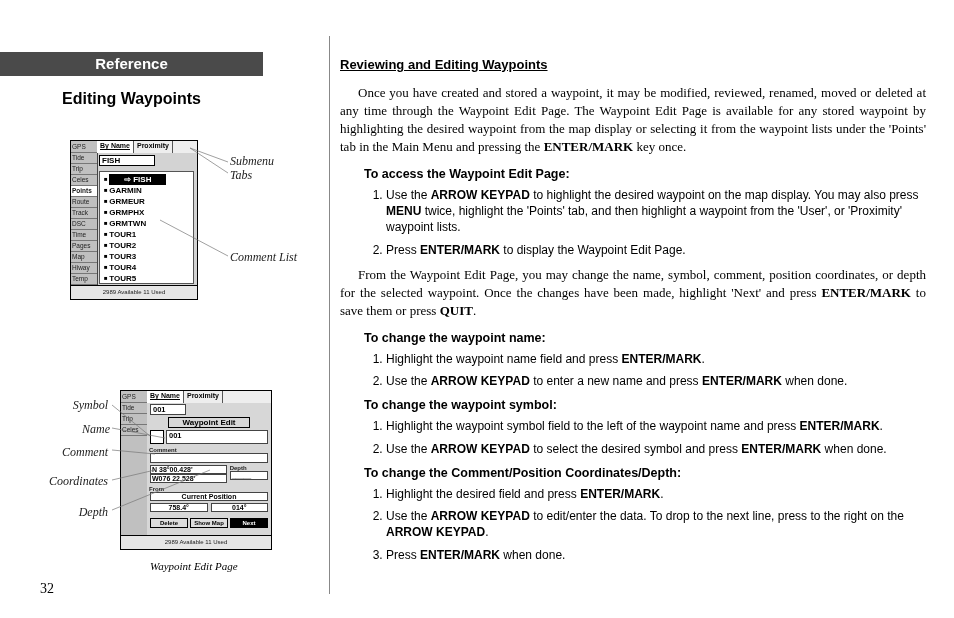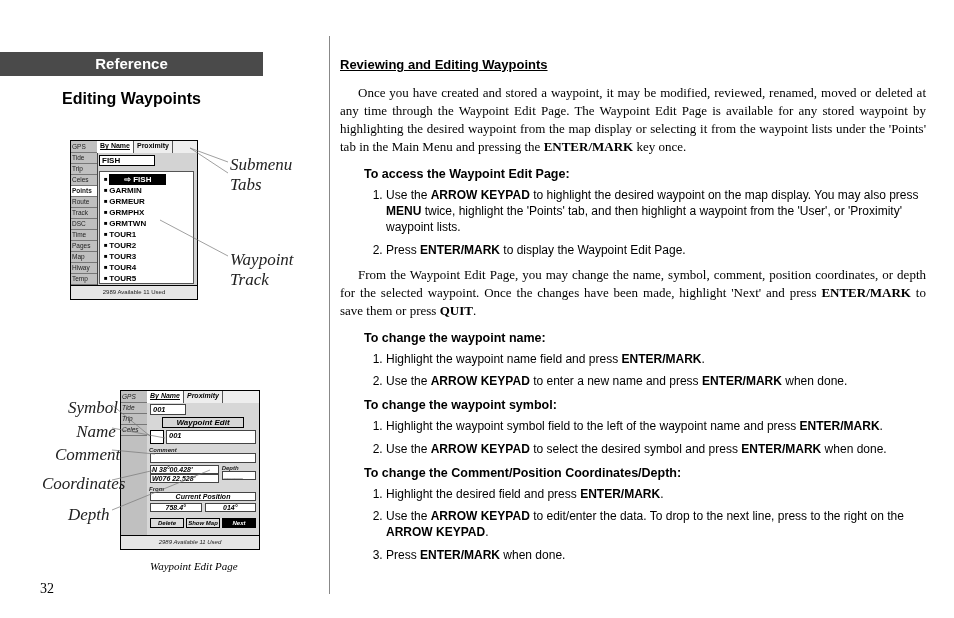--- a/index.html
+++ b/index.html
@@ -58,21 +58,21 @@
   }
   .page-number {
     position: absolute;
     left: 40px;
     bottom: 21px;
     font-size: 14px;
   }
   .callout {
     position: absolute;
     font-style: italic;
-    font-size: 17px;
+    font-size: 12px;
     color: #222;
   }
   
   .shot1 {
     position: absolute;
     left: 70px;
     top: 140px;
     width: 128px;
     height: 160px;
     border: 1px solid #000;
@@ -123,29 +123,28 @@
     font-size:6px; line-height:13px; text-align:center; color:#222;
   }
   
   svg.leads { position:absolute; pointer-events:none; }
   svg.leads line { stroke:#777; stroke-width:0.7; }
   
   .shot2 {
     position: absolute;
     left: 120px;
     top: 390px;
-    width: 140px;
+    width: 152px;
     height: 160px;
     border: 1px solid #000;
     background: #5eead4;
     font-family: Arial, sans-serif;
     font-size: 7.5px;
     box-sizing: border-box;
     overflow:hidden;
-    font-style:italic;
   }
   .shot2 .main {
     position:absolute; left:26px; top:12px; right:0; bottom:13px;
     background:#d7d7d7;
   }
   .field-label { font-size:6px; font-weight:bold; color:#222; padding:1px 2px 0; }
   .field-box { margin:0 3px 2px; background:#fff; border:1px solid #444; padding:0 2px; font-weight:bold; }
   .wp-edit-title {
     margin:2px auto 2px; width:80px; text-align:center;
     background:#d7d7d7; border:1px solid #000; font-weight:bold; font-size:8px;
@@ -240,21 +239,21 @@
           <div>TOUR5</div>
         </div>
       <div class="status-bar">2989 Available   11 Used</div>
     </div>
     <svg class="leads" style="left:70px; top:140px;" width="230" height="170">
       <line x1="120" y1="8" x2="158" y2="22"></line>
       <line x1="120" y1="8" x2="158" y2="33"></line>
       <line x1="90" y1="80" x2="158" y2="116"></line>
     </svg>
     <div class="callout" style="left:230px; top:155px; width:60px; line-height:1.15;">Submenu Tabs</div>
-    <div class="callout" style="left:230px; top:250px;">Waypoint Track</div>
+    <div class="callout" style="left:230px; top:250px;">Comment List</div>
 
     <div class="shot2">
       <div class="side-tabs" id="s2-side">
           <div>GPS</div>
           <div>Tide</div>
           <div>Trip</div>
           <div>Celes</div>
         </div>
       <div class="top-tabs" id="s2-top">
           <span class="active">By Name</span>

